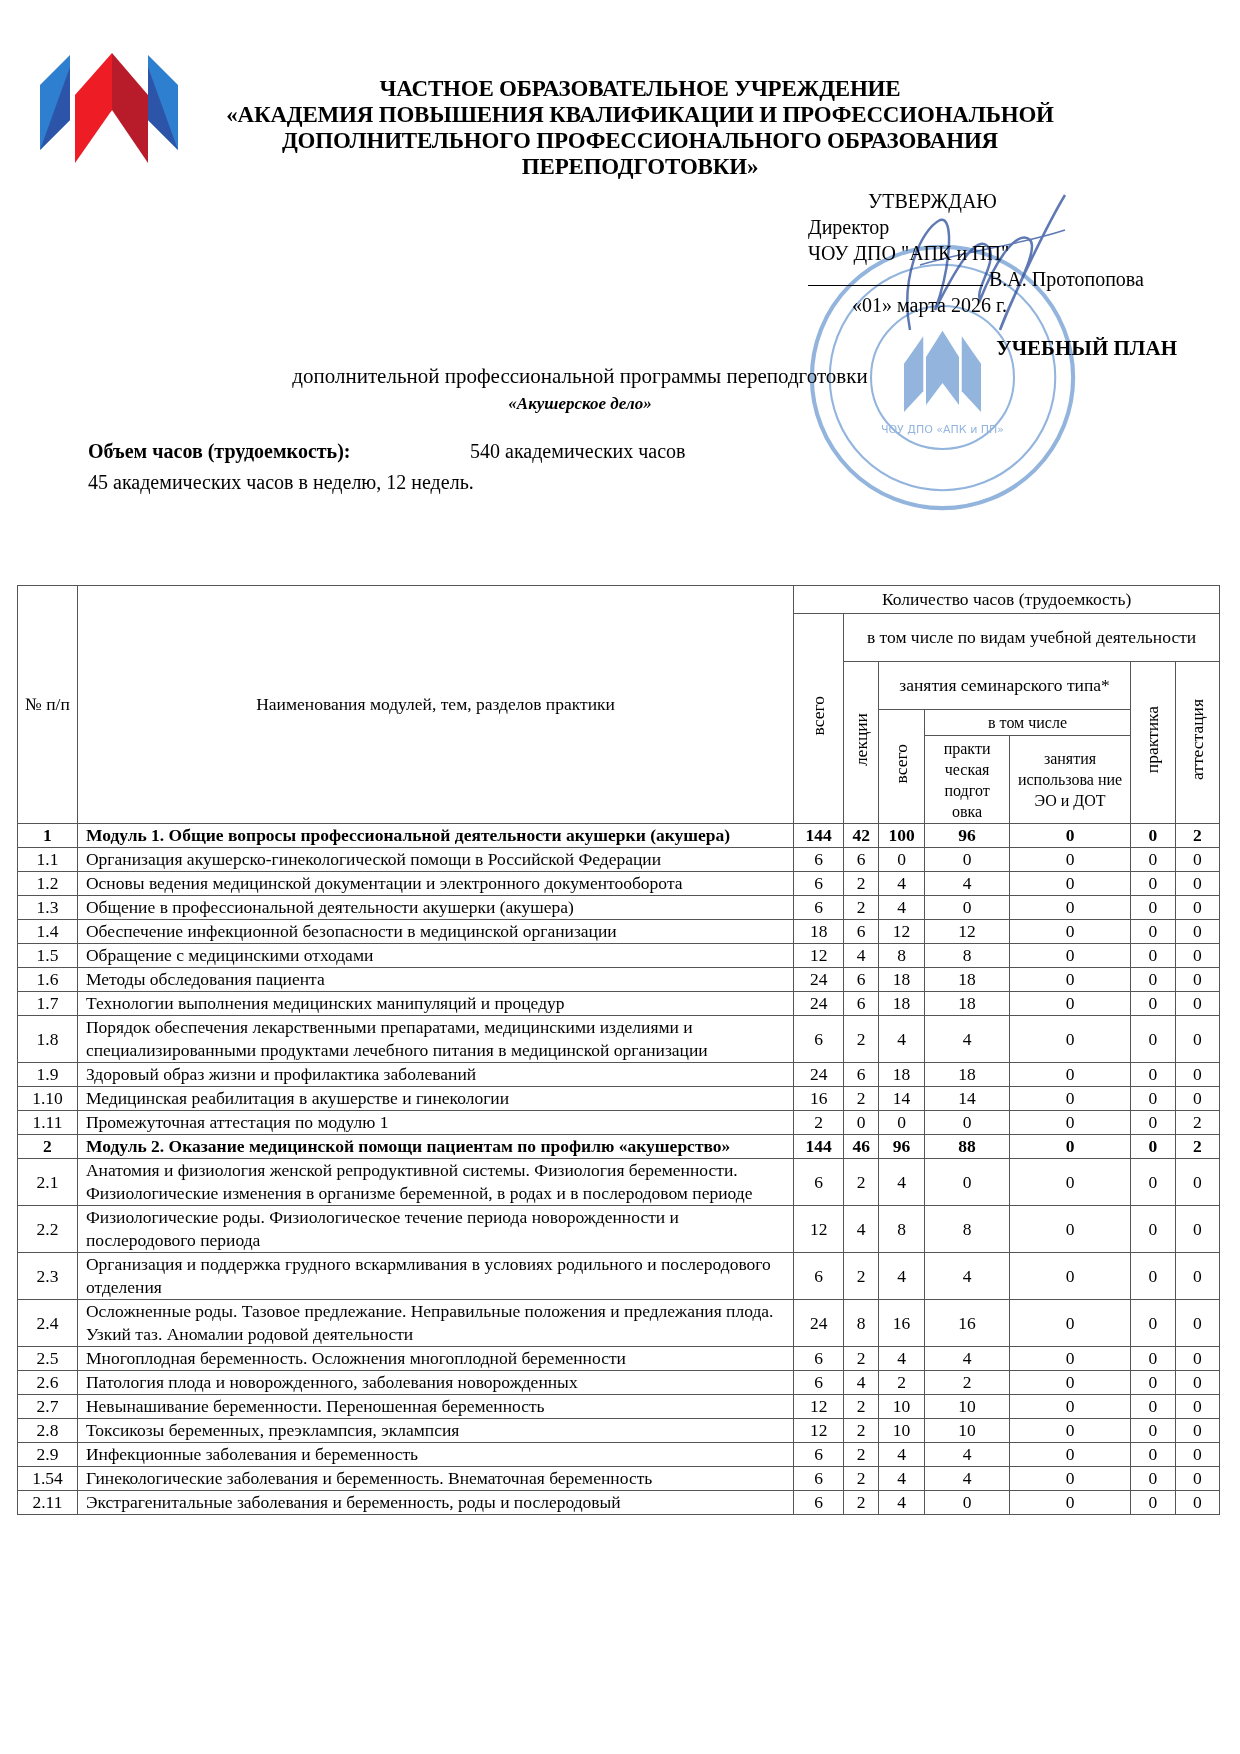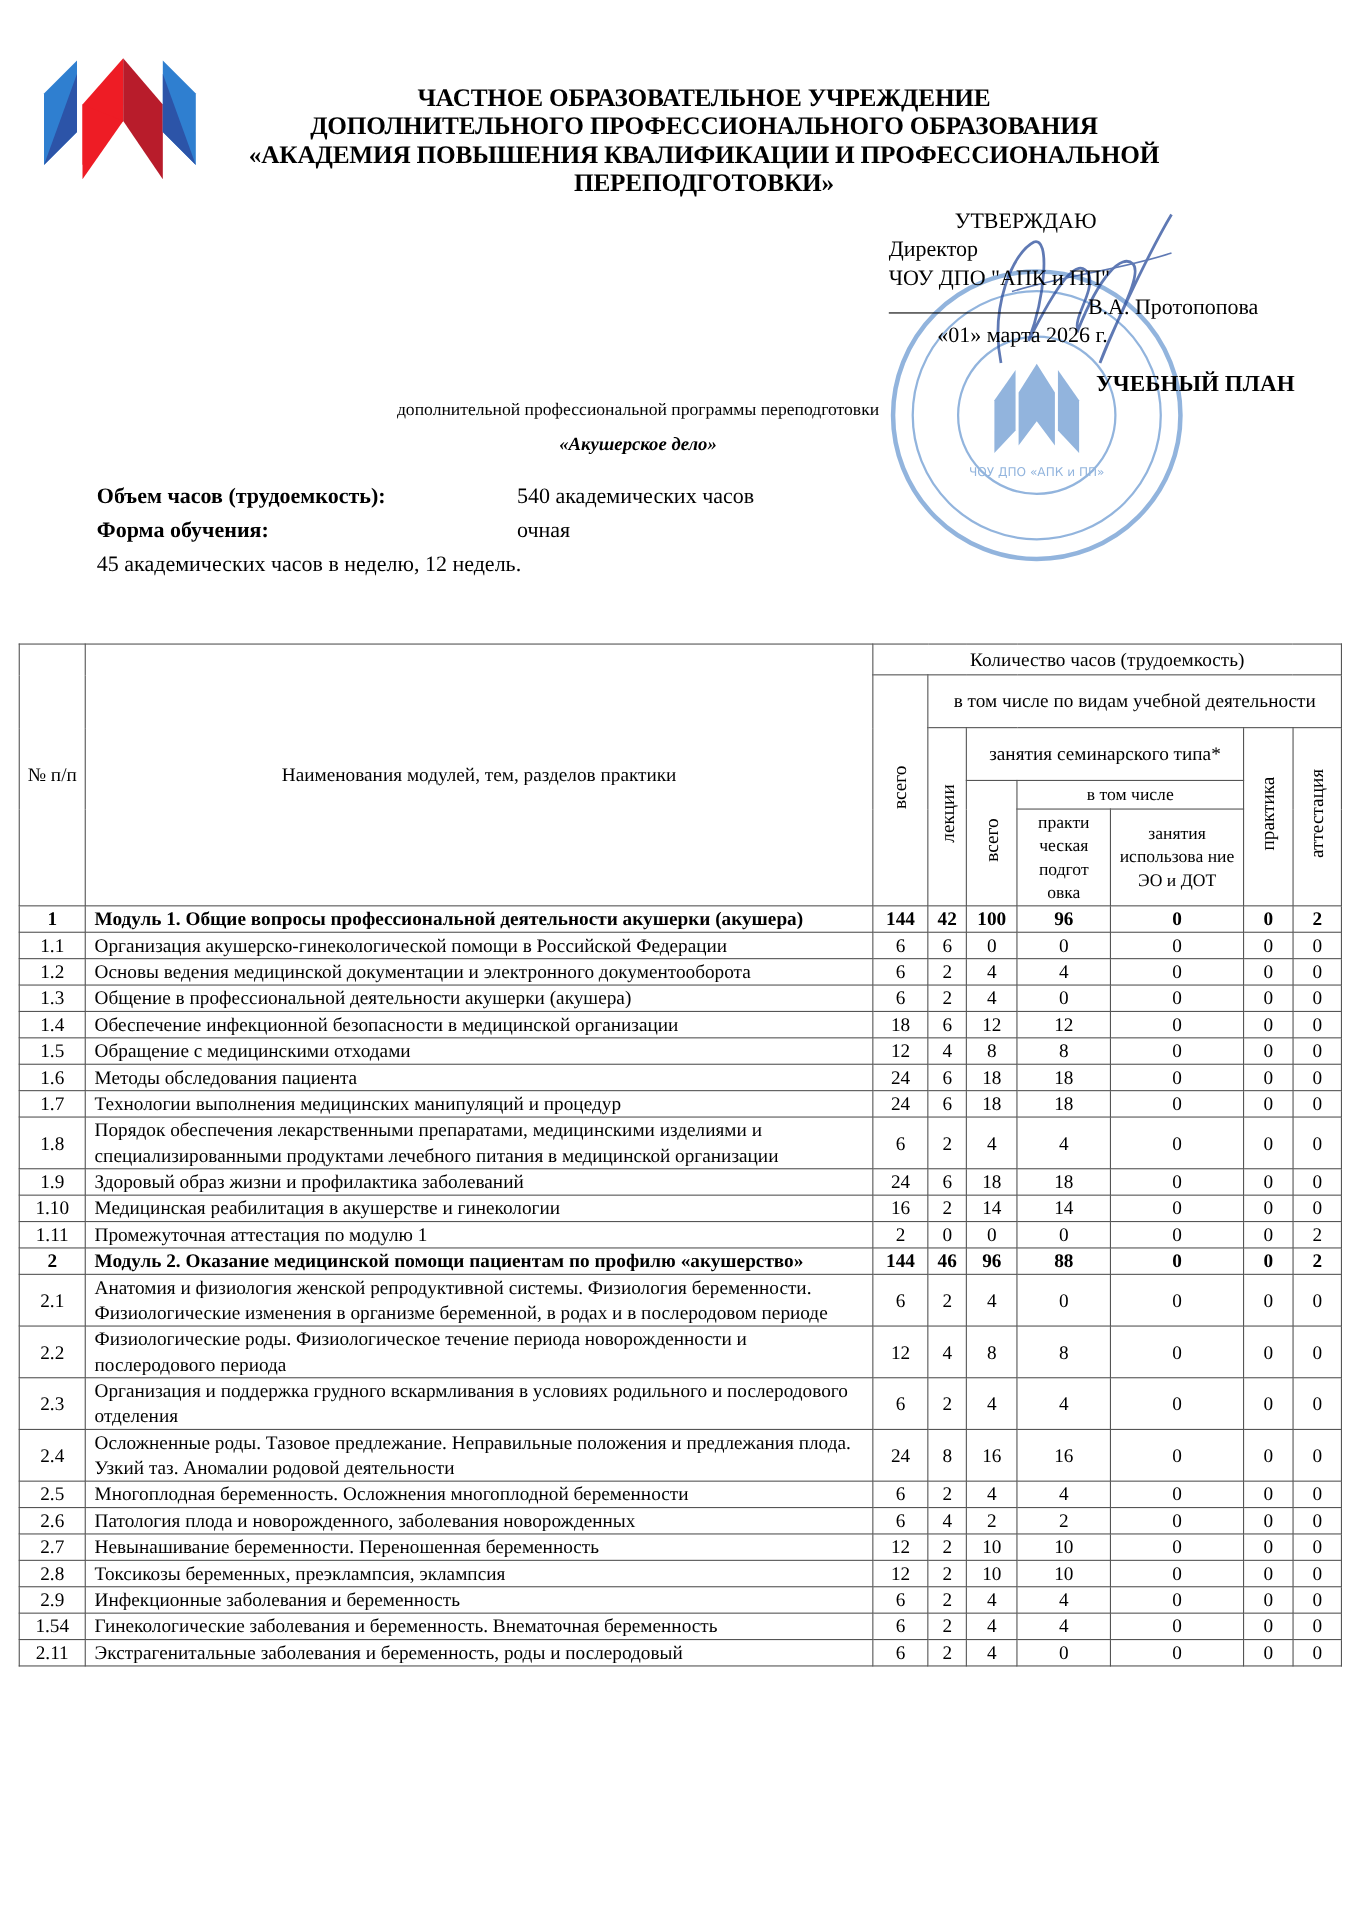--- a/index.html
+++ b/index.html
@@ -15,21 +15,21 @@
   .stamp { position: absolute; left: 805px; top: 240px; width: 275px; height: 275px; opacity: 0.55; }
   .signature { position: absolute; left: 880px; top: 190px; width: 190px; height: 160px; opacity: 0.75; }
 
   .approve { position: absolute; left: 808px; top: 188px; font-size: 20px; line-height: 26px; }
   .approve .word { padding-left: 60px; }
   .approve .line { white-space: nowrap; }
   .approve .sig-line { display: inline-block; width: 175px; border-bottom: 1px solid #000; height: 18px; vertical-align: baseline; margin-right: 6px; }
   .approve .date { padding-left: 44px; }
 
   .plan-title { position: absolute; left: 17px; width: 1160px; top: 336px; text-align: right; font-weight: bold; font-size: 21px; }
-  .plan-sub { position: absolute; left: 0; width: 1160px; top: 364px; text-align: center; font-size: 16px; }
+  .plan-sub { position: absolute; left: 0; width: 1160px; top: 364px; text-align: center; font-size: 21px; }
   .plan-name { position: absolute; left: 0; width: 1160px; top: 394px; text-align: center; font-size: 17px; font-style: italic; font-weight: bold; }
 
   .meta { position: absolute; left: 88px; top: 436px; font-size: 20px; }
   .meta .row { display: flex; height: 31px; align-items: center; }
   .meta .k { width: 382px; font-weight: bold; }
   .meta .v { }
 
   table.plan { position: absolute; left: 17px; top: 585px; width: 1203px; border-collapse: collapse; font-size: 17.5px; }
   table.plan td, table.plan th { border: 1.5px solid #555; padding: 0 4px; text-align: center; vertical-align: middle; font-weight: normal; line-height: 23px; }
   table.plan td.name { text-align: left; padding-left: 8px; }
@@ -45,22 +45,22 @@
   <polygon points="10,105 40,22 40,75" fill="#2c54a8"></polygon>
   <polygon points="45,50 82,8 82,65 45,105" fill="#ee1c25"></polygon>
   <polygon points="45,50 45,118 82,65" fill="#ee1c25"></polygon>
   <polygon points="82,8 118,50 118,118 82,65" fill="#b81c2b"></polygon>
   <polygon points="122,10 152,40 152,105 122,75" fill="#2f7fd0" transform="translate(-4,0)"></polygon>
   <polygon points="118,22 118,75 148,105" fill="#2c54a8"></polygon>
 </svg>
 
 <div class="org-header">
   <div>ЧАСТНОЕ ОБРАЗОВАТЕЛЬНОЕ УЧРЕЖДЕНИЕ</div>
+  <div>«АКАДЕМИЯ ПОВЫШЕНИЯ КВАЛИФИКАЦИИ И ПРОФЕССИОНАЛЬНОЙ</div>
   <div>ДОПОЛНИТЕЛЬНОГО ПРОФЕССИОНАЛЬНОГО ОБРАЗОВАНИЯ</div>
-  <div>«АКАДЕМИЯ ПОВЫШЕНИЯ КВАЛИФИКАЦИИ И ПРОФЕССИОНАЛЬНОЙ</div>
   <div>ПЕРЕПОДГОТОВКИ»</div>
 </div>
 
 <svg class="stamp" viewBox="0 0 200 200">
   <circle cx="100" cy="100" r="95" fill="none" stroke="#3a78c2" stroke-width="3"></circle>
   <circle cx="100" cy="100" r="82" fill="none" stroke="#3a78c2" stroke-width="1.5"></circle>
   <circle cx="100" cy="100" r="52" fill="none" stroke="#3a78c2" stroke-width="1.5"></circle>
   <polygon points="72,90 86,70 86,110 72,125" fill="#3a78c2"></polygon>
   <polygon points="88,85 100,66 112,85 112,120 100,104 88,120" fill="#3a78c2"></polygon>
   <polygon points="114,70 128,90 128,125 114,110" fill="#3a78c2"></polygon>
@@ -81,24 +81,20 @@
 </div>
 
 <div class="plan-title">УЧЕБНЫЙ ПЛАН</div>
 <div class="plan-sub">дополнительной профессиональной программы переподготовки</div>
 <div class="plan-name">«Акушерское дело»</div>
 
 <div class="meta">
   <div class="row">
     <div class="k">Объем часов (трудоемкость):</div>
     <div class="v">540 академических часов</div>
-  </div>
-  <div class="row">
-    <div class="k">Форма обучения:</div>
-    <div class="v">очная</div>
   </div>
   <div class="row">
     <div class="v">45 академических часов в неделю, 12 недель.</div>
   </div>
 </div>
 
 <table class="plan">
   <colgroup>
     <col style="width:60px">
       <col style="width:717px">

